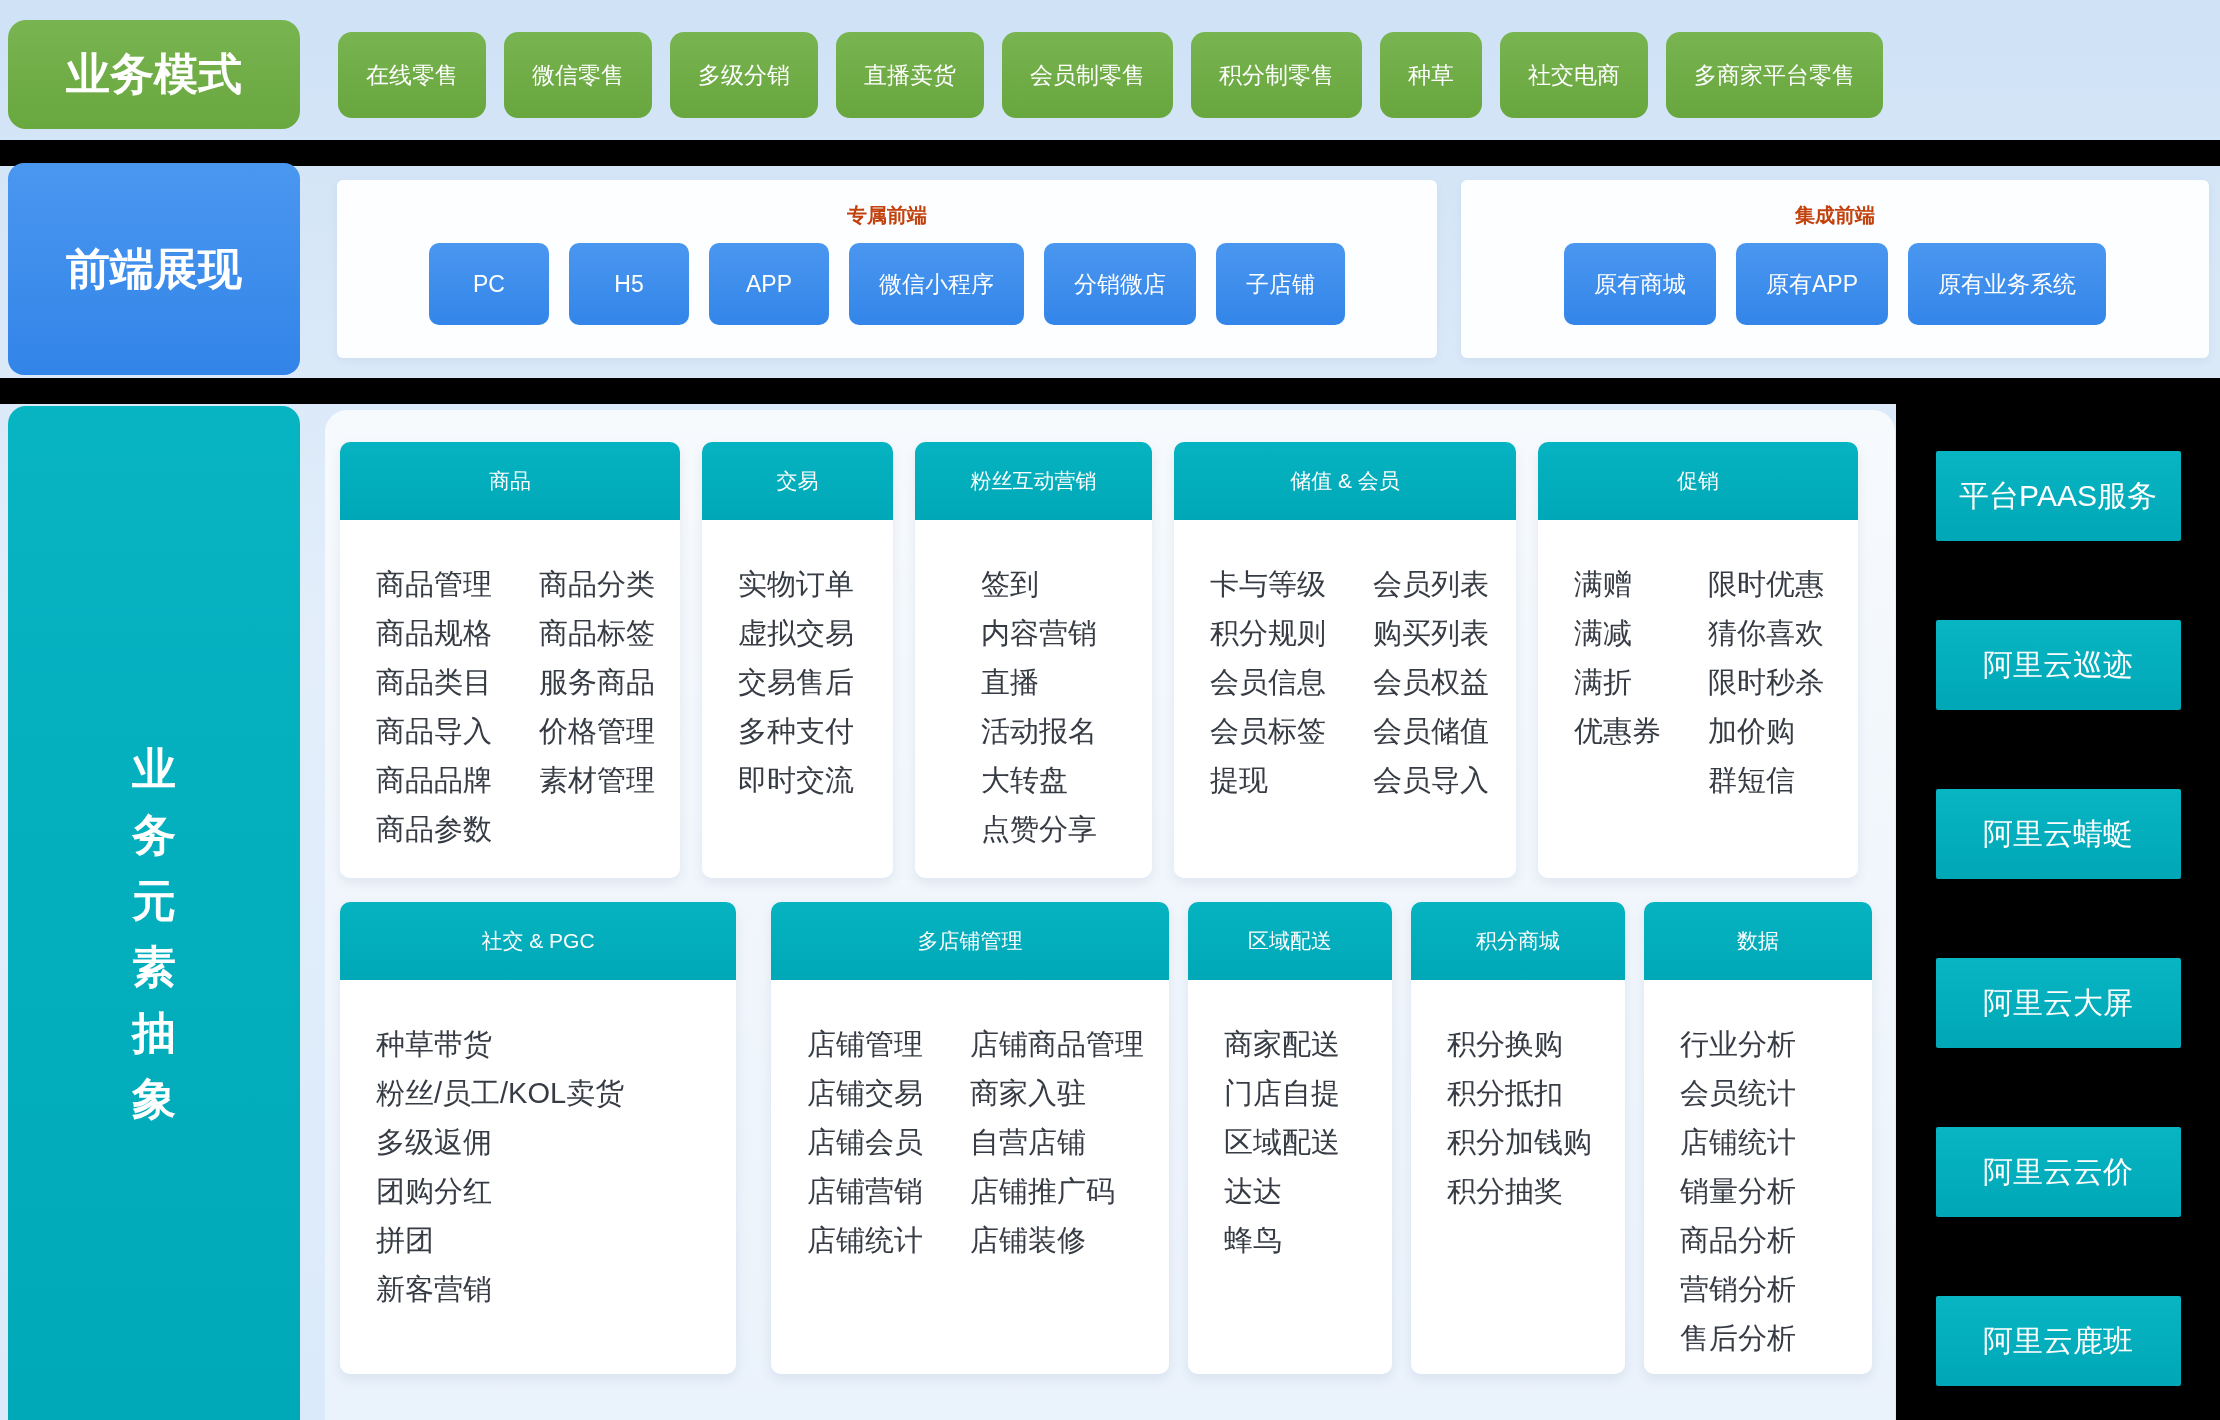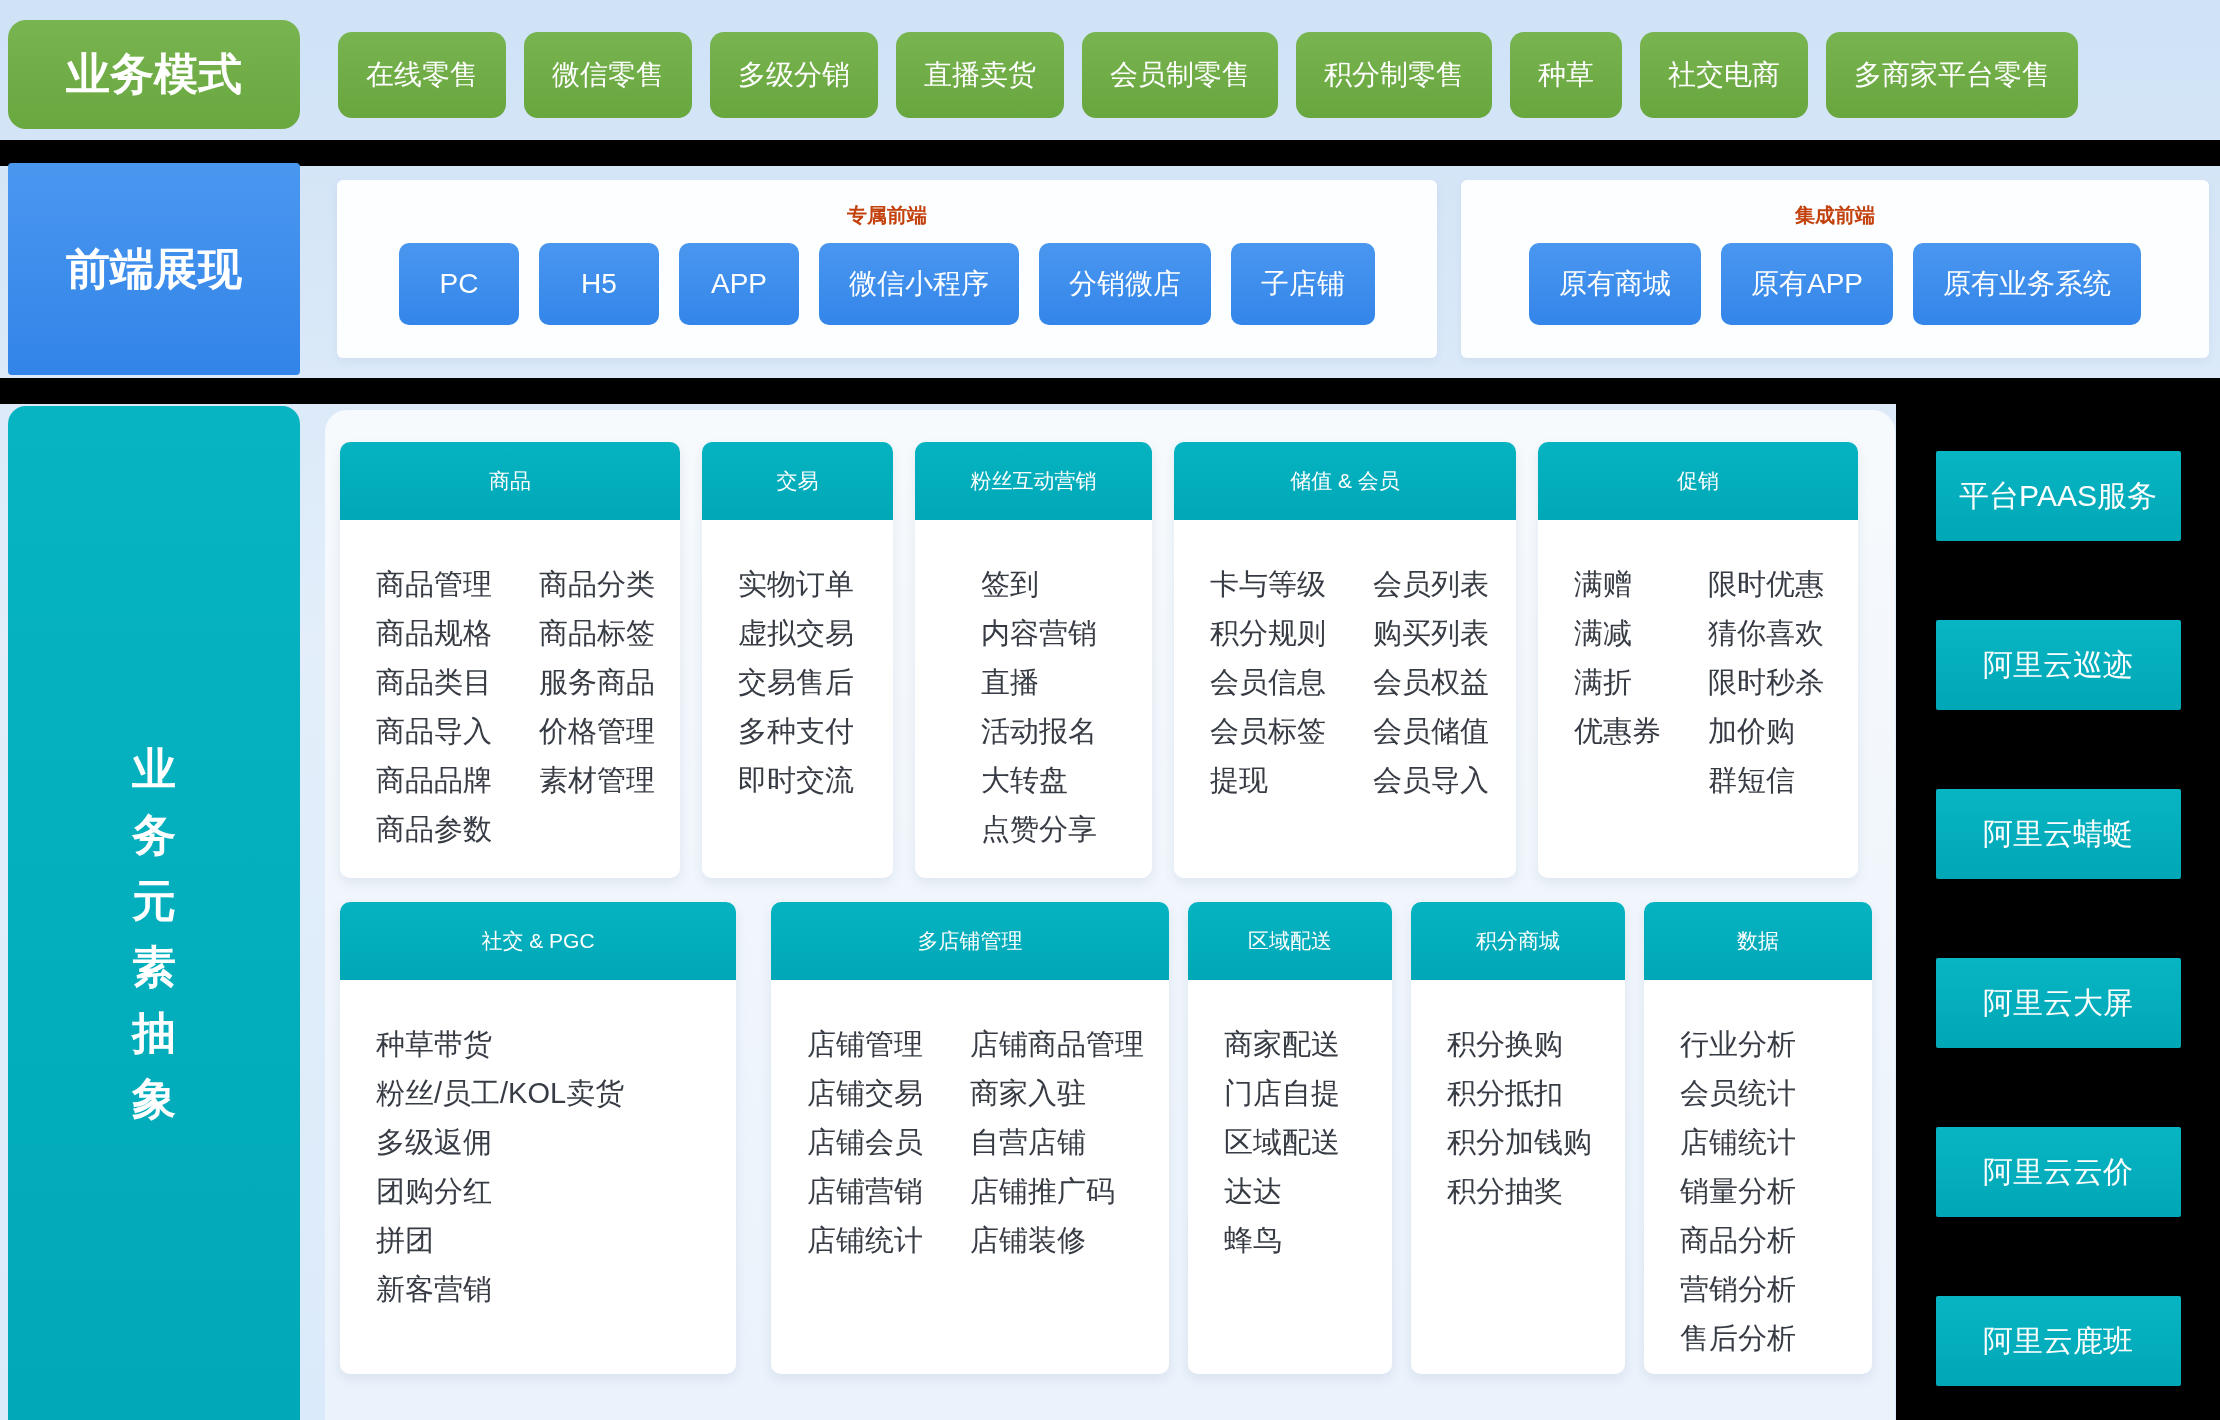--- a/index.html
+++ b/index.html
@@ -22,29 +22,29 @@
     background:linear-gradient(180deg,#08b5c3,#00a7b6);
     color:#fff;font-size:30px;display:flex;align-items:center;justify-content:center;
     white-space:nowrap;
   }
   
   .rlabel{
     position:absolute;left:8px;width:292px;color:#fff;font-weight:bold;font-size:44px;
     display:flex;align-items:center;justify-content:center;
   }
   .rlabel.green{top:20px;height:109px;border-radius:18px;background:linear-gradient(180deg,#78b450,#69a73f);}
-  .rlabel.blue{top:163px;height:212px;border-radius:4px;background:linear-gradient(180deg,#4a97f0,#3284e8);}
+  .rlabel.blue{top:163px;height:212px;border-radius:16px;background:linear-gradient(180deg,#4a97f0,#3284e8);}
   .rlabel.teal{top:406px;height:1014px;border-radius:18px 18px 0 0;background:linear-gradient(180deg,#07b4c2,#00a9b8);align-items:flex-start;}
   .vchars{padding-top:330px;}
   .vchars div{font-size:44px;line-height:66px;text-align:center;}
   
   .green-row{position:absolute;left:338px;top:20px;height:110px;display:flex;align-items:center;gap:18px;}
   .chip{
     height:86px;border-radius:14px;color:#fff;display:flex;align-items:center;justify-content:center;
-    padding:0 28px;font-size:28px;white-space:nowrap;box-sizing:border-box;
+    padding:0 28px;font-size:23px;white-space:nowrap;box-sizing:border-box;
   }
   .chip.green{background:linear-gradient(180deg,#78b450,#68a63e);}
   .chip.blue{height:82px;border-radius:10px;min-width:120px;padding:0 30px;background:linear-gradient(180deg,#4a97f0,#3385e9);}
   
   .panel{position:absolute;top:180px;height:178px;background:#fdfeff;border-radius:6px;box-shadow:0 3px 8px rgba(70,100,140,.07);}
   .panel.ded{left:337px;width:1100px;}
   .panel.int{left:1461px;width:748px;}
   .ptitle{text-align:center;font-size:20px;color:#c2410c;padding-top:22px;font-weight:bold;}
   .chip-row{display:flex;justify-content:center;gap:20px;margin-top:14px;}
   

